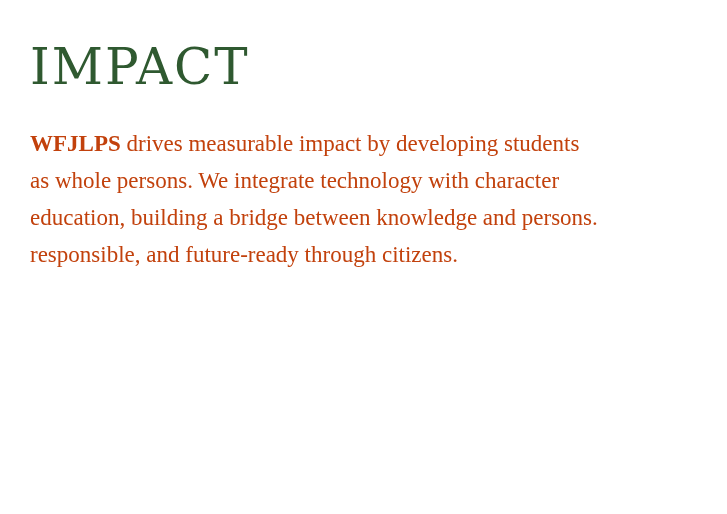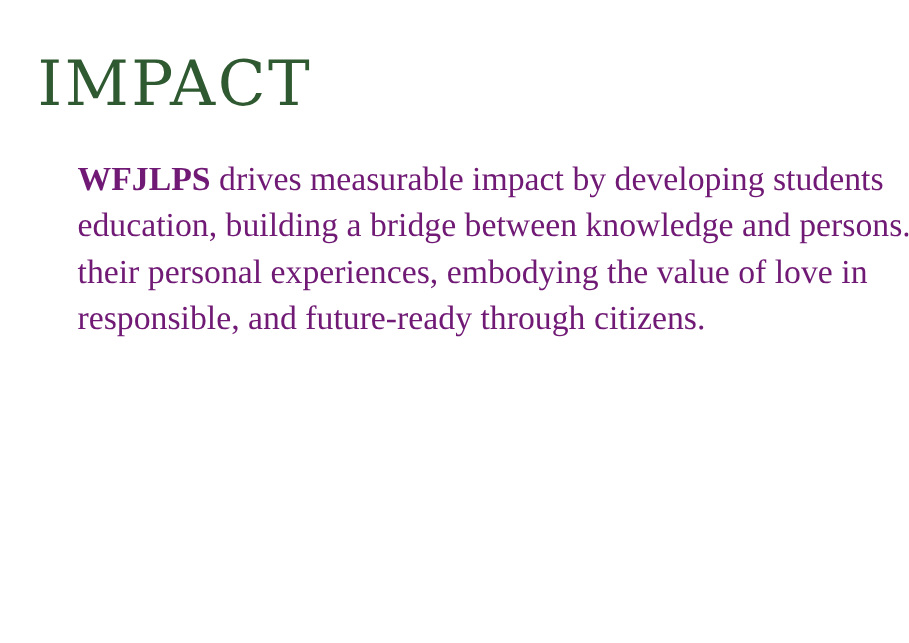--- a/index.html
+++ b/index.html
@@ -22,37 +22,36 @@
     font-size: 50px;
     line-height: 52px;
     letter-spacing: 2px;
     color: #2f5930;
   }
   .para {
     margin: 32px 0 0 30px;
   }
   .line {
     font-family: "Liberation Serif", "DejaVu Serif", serif;
-    font-size: 27px;
+    font-size: 23px;
     line-height: 37px;
-    color: #701a75;
+    color: #c2410c;
     white-space: nowrap;
-    margin-left: 32px;
   }
   .line strong {
     font-weight: 700;
   }
 </style>
 </head>
 <body>
 
 <div class="slide">
 
   <h1 class="heading">IMPACT</h1>
 
   <div class="para">
     <div class="line"><strong>WFJLPS</strong> <span>drives measurable impact by developing students</span></div>
+    <div class="line">as whole persons. We integrate technology with character</div>
     <div class="line">education, building a bridge between knowledge and persons.</div>
-    <div class="line">their personal experiences, embodying the value of love in</div>
     <div class="line">responsible, and future-ready through citizens.</div>
   </div>
 
 </div>
 
 </body></html>

